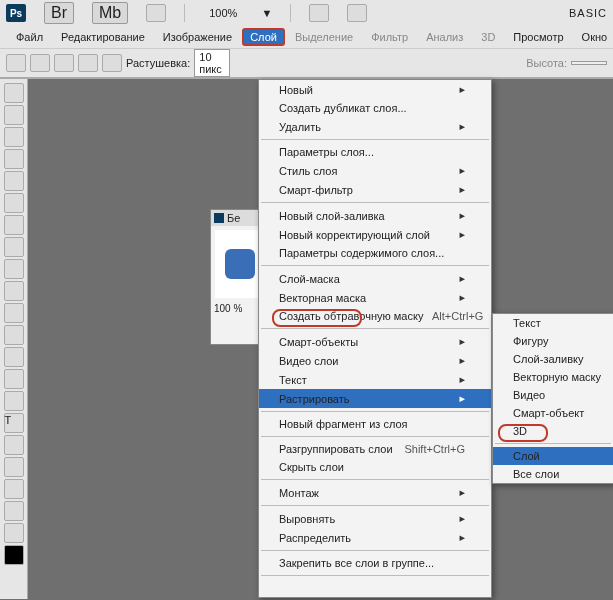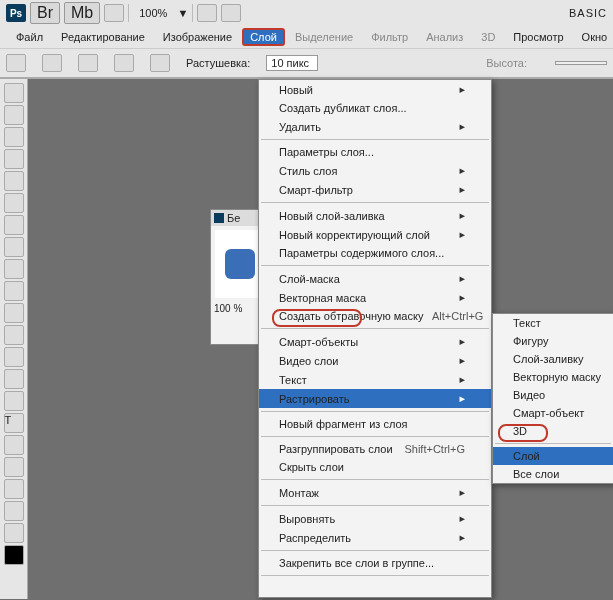--- a/index.html
+++ b/index.html
@@ -1,28 +1,28 @@
 <!DOCTYPE html>
 <html><head>
 <meta charset="utf-8">
 <style>
 *{box-sizing:border-box;margin:0;padding:0;font-family:Tahoma,Arial,sans-serif;font-size:11px;color:#222}
 body{width:613px;height:600px;background:#6f6f6f;overflow:hidden;position:relative}
 .top{background:#e6e6e6;border-bottom:1px solid #aaa}
-.row1{display:flex;align-items:center;height:26px;padding:0 6px;gap:4px}
+.row1{display:flex;align-items:center;height:26px;padding:0 6px;gap:18px}
 .ps{width:20px;height:18px;background:#0a3a5c;color:#fff;font-weight:bold;display:flex;align-items:center;justify-content:center;border-radius:2px;font-size:10px}
 .btn{background:#d9d9d9;border:1px solid #999;border-radius:2px;padding:1px 6px;font-size:16px}
 .zoom{padding:0 6px}
 .basic{margin-left:auto;font-weight:normal;letter-spacing:1px}
 .menubar{display:flex;align-items:center;height:22px;padding:0 8px;gap:2px}
 .mitem{padding:3px 8px}
 .mitem.active{background:#2f6fbf;color:#fff;border-radius:3px;border:2px solid #c0392b;padding:1px 6px}
-.opts{display:flex;align-items:center;height:30px;padding:0 6px;gap:16px;background:#e6e6e6;border-top:1px solid #ccc;border-bottom:1px solid #aaa}
+.opts{display:flex;align-items:center;height:30px;padding:0 6px;gap:4px;background:#e6e6e6;border-top:1px solid #ccc;border-bottom:1px solid #aaa}
 .ico{width:20px;height:18px;border:1px solid #aaa;background:#ddd;border-radius:2px}
-.txt{background:#fff;border:1px solid #999;padding:1px 4px;width:52px}
+.txt{background:#fff;border:1px solid #999;padding:1px 4px;width:36px}
 .mid{position:relative;height:520px}
 .tools{position:absolute;left:0;top:0;width:28px;height:520px;background:#e6e6e6;border-right:1px solid #aaa;display:flex;flex-direction:column;align-items:center;padding-top:4px;gap:2px}
 .tool{width:20px;height:20px;border:1px solid #aaa;background:#ddd;border-radius:2px}
 .doc{position:absolute;left:210px;top:130px;width:60px;height:136px;background:#f2f2f2;border:1px solid #888}
 .doc .titlebar{height:16px;background:#dcdcdc;display:flex;align-items:center;gap:3px;padding:0 3px;font-size:10px}
 .doc .sq{width:10px;height:10px;background:#0a3a5c}
 .doc .canvas{background:#fff;margin:4px;height:68px;display:flex;align-items:center;justify-content:center}
 .doc .blob{width:30px;height:30px;background:#3a6fb8;border-radius:6px}
 .doc .stat{font-size:10px;padding:1px 3px}
 .menu{position:absolute;background:#f3f3f3;border:1px solid #888;box-shadow:2px 2px 6px rgba(0,0,0,.4)}
@@ -32,21 +32,21 @@
 .menu .mi.hi .arr{color:#fff}
 .menu .mi.dis{color:#9a9a9a}
 .menu .sep{height:1px;background:#bcbcbc;margin:3px 2px}
 .menu1{left:258px;top:0;width:234px}
 .menu2{left:492px;top:234px;width:122px}
 .ring{position:absolute;border:2px solid #c0392b;border-radius:8px;pointer-events:none}
 .ring1{left:272px;top:230px;width:90px;height:18px}
 .ring2{left:498px;top:345px;width:50px;height:18px}
 .sc{display:inline-block;min-width:60px;text-align:right;color:#555}
 .row1 .sep{width:1px;height:18px;background:#bbb}
-.hlabel{color:#888;margin-left:auto;margin-right:12px}
+.hlabel{color:#888;margin-left:auto;margin-right:0}
 </style>
 </head>
 <body>
 
 <div class="top">
   <div class="row1">
     <div class="ps">Ps</div>
     <div class="btn">Br</div>
     <div class="btn">Mb</div>
     <div class="ico"></div>

